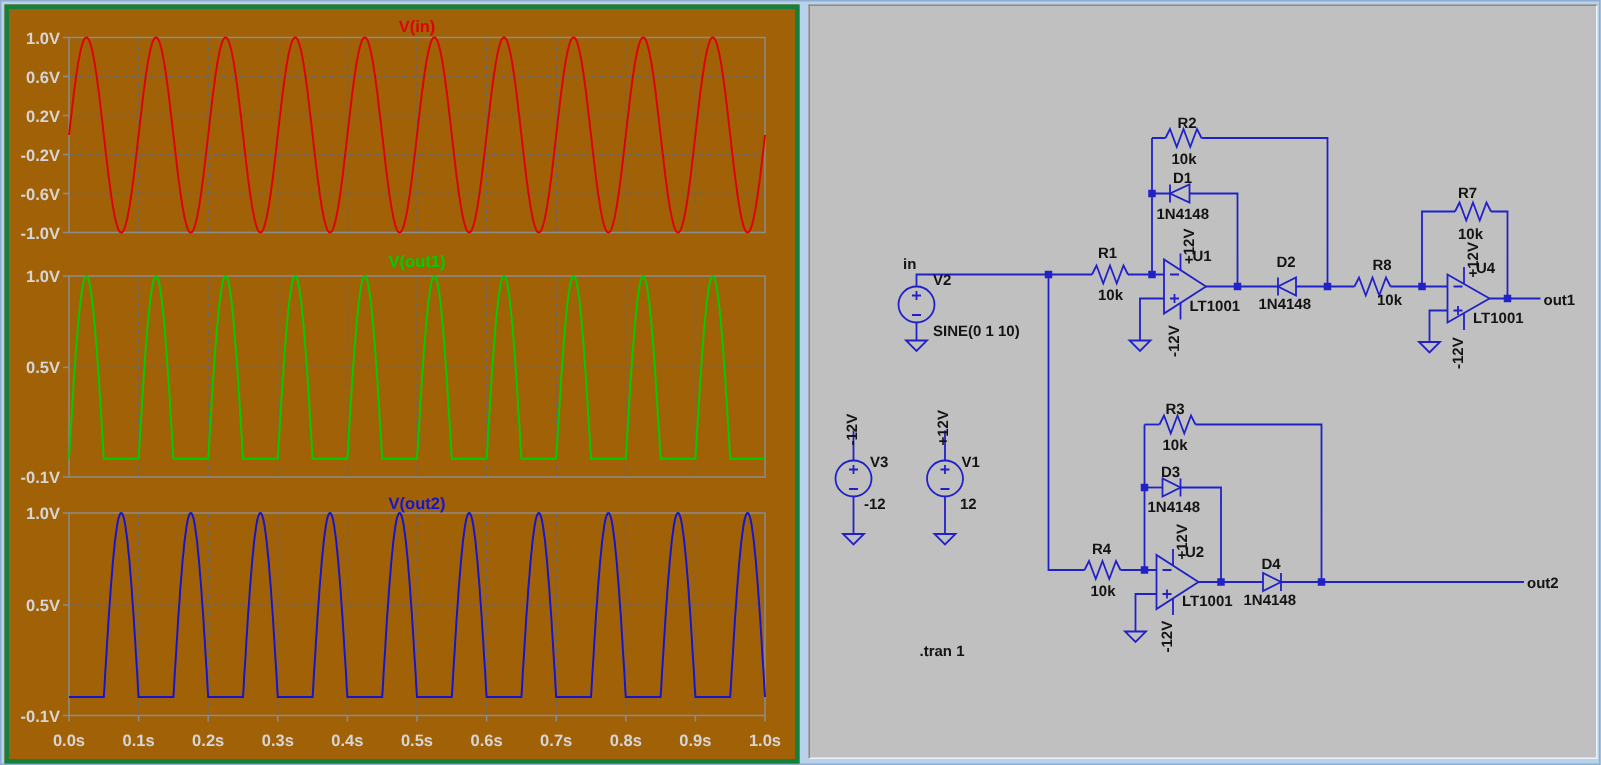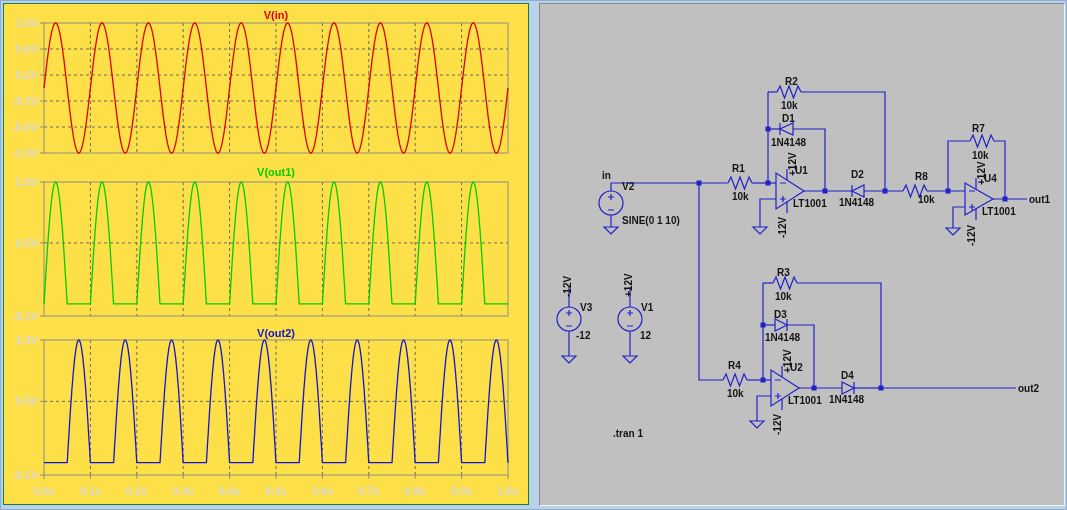--- a/index.html
+++ b/index.html
@@ -4,22 +4,22 @@
 <style>
   html,body{margin:0;padding:0;}
   body{
     width:1067px;height:510px;position:relative;overflow:hidden;
     background:#b9d2ec;
     font-family:"Liberation Sans",sans-serif;
   }
   .app-frame{position:absolute;left:0;top:0;width:1065px;height:508px;border:1px solid #8fadd0;}
   .pane{position:absolute;}
   .wave-pane{
-    left:2px;top:2px;width:524px;height:500px;background:#fde047;
-    border:1px solid #15803d;
+    left:2px;top:2px;width:524px;height:500px;background:#a16207;
+    border:3px solid #15803d;
   }
   .schem-pane{
     left:538px;top:2px;width:524px;height:501px;background:#c0c0c0;
     border-top:1px solid #8a8a8a;border-left:1px solid #8a8a8a;
     border-right:1px solid #eef2f8;border-bottom:1px solid #eef2f8;
   }
   svg{display:block;}
   
   .wir{stroke:#2121c8;stroke-width:1.2;fill:none;}
   .sym{stroke:#2121c8;stroke-width:1.2;fill:none;}

